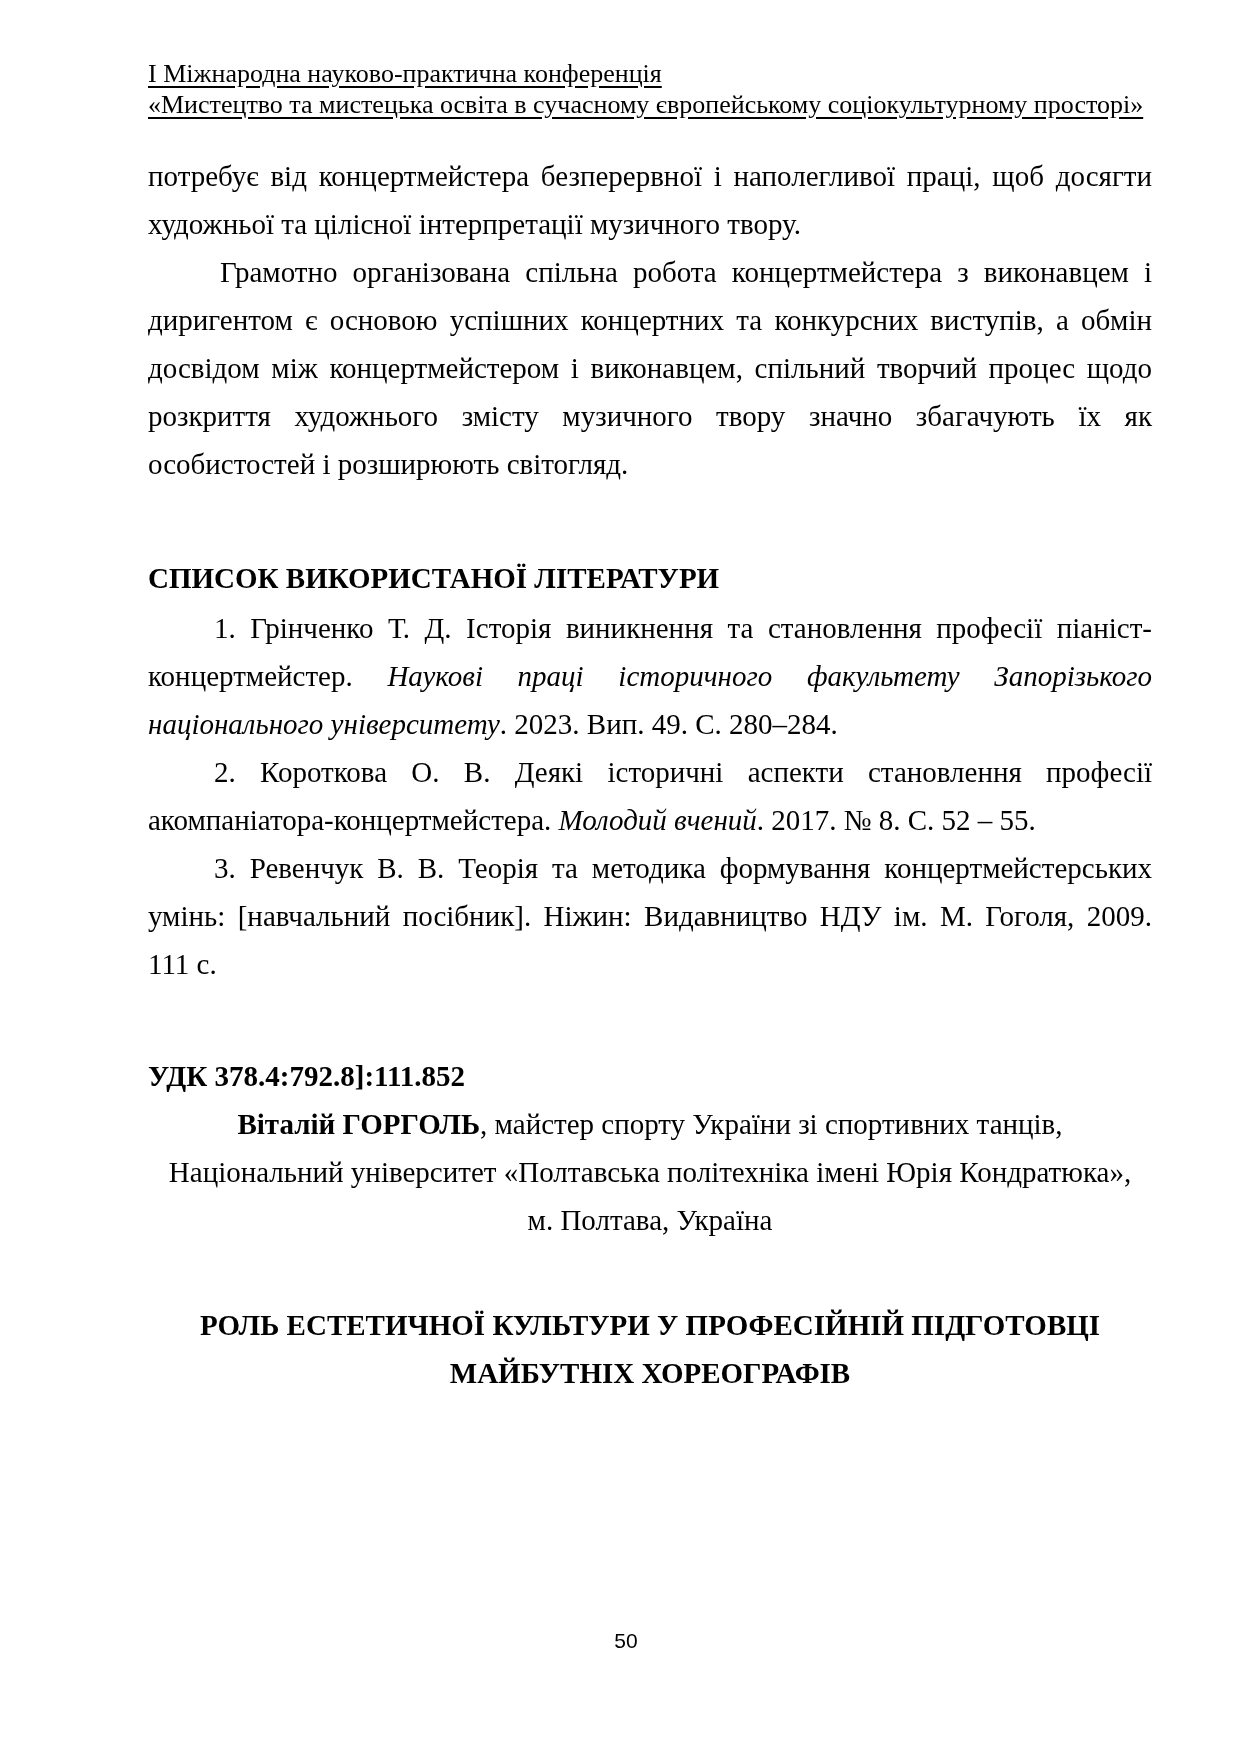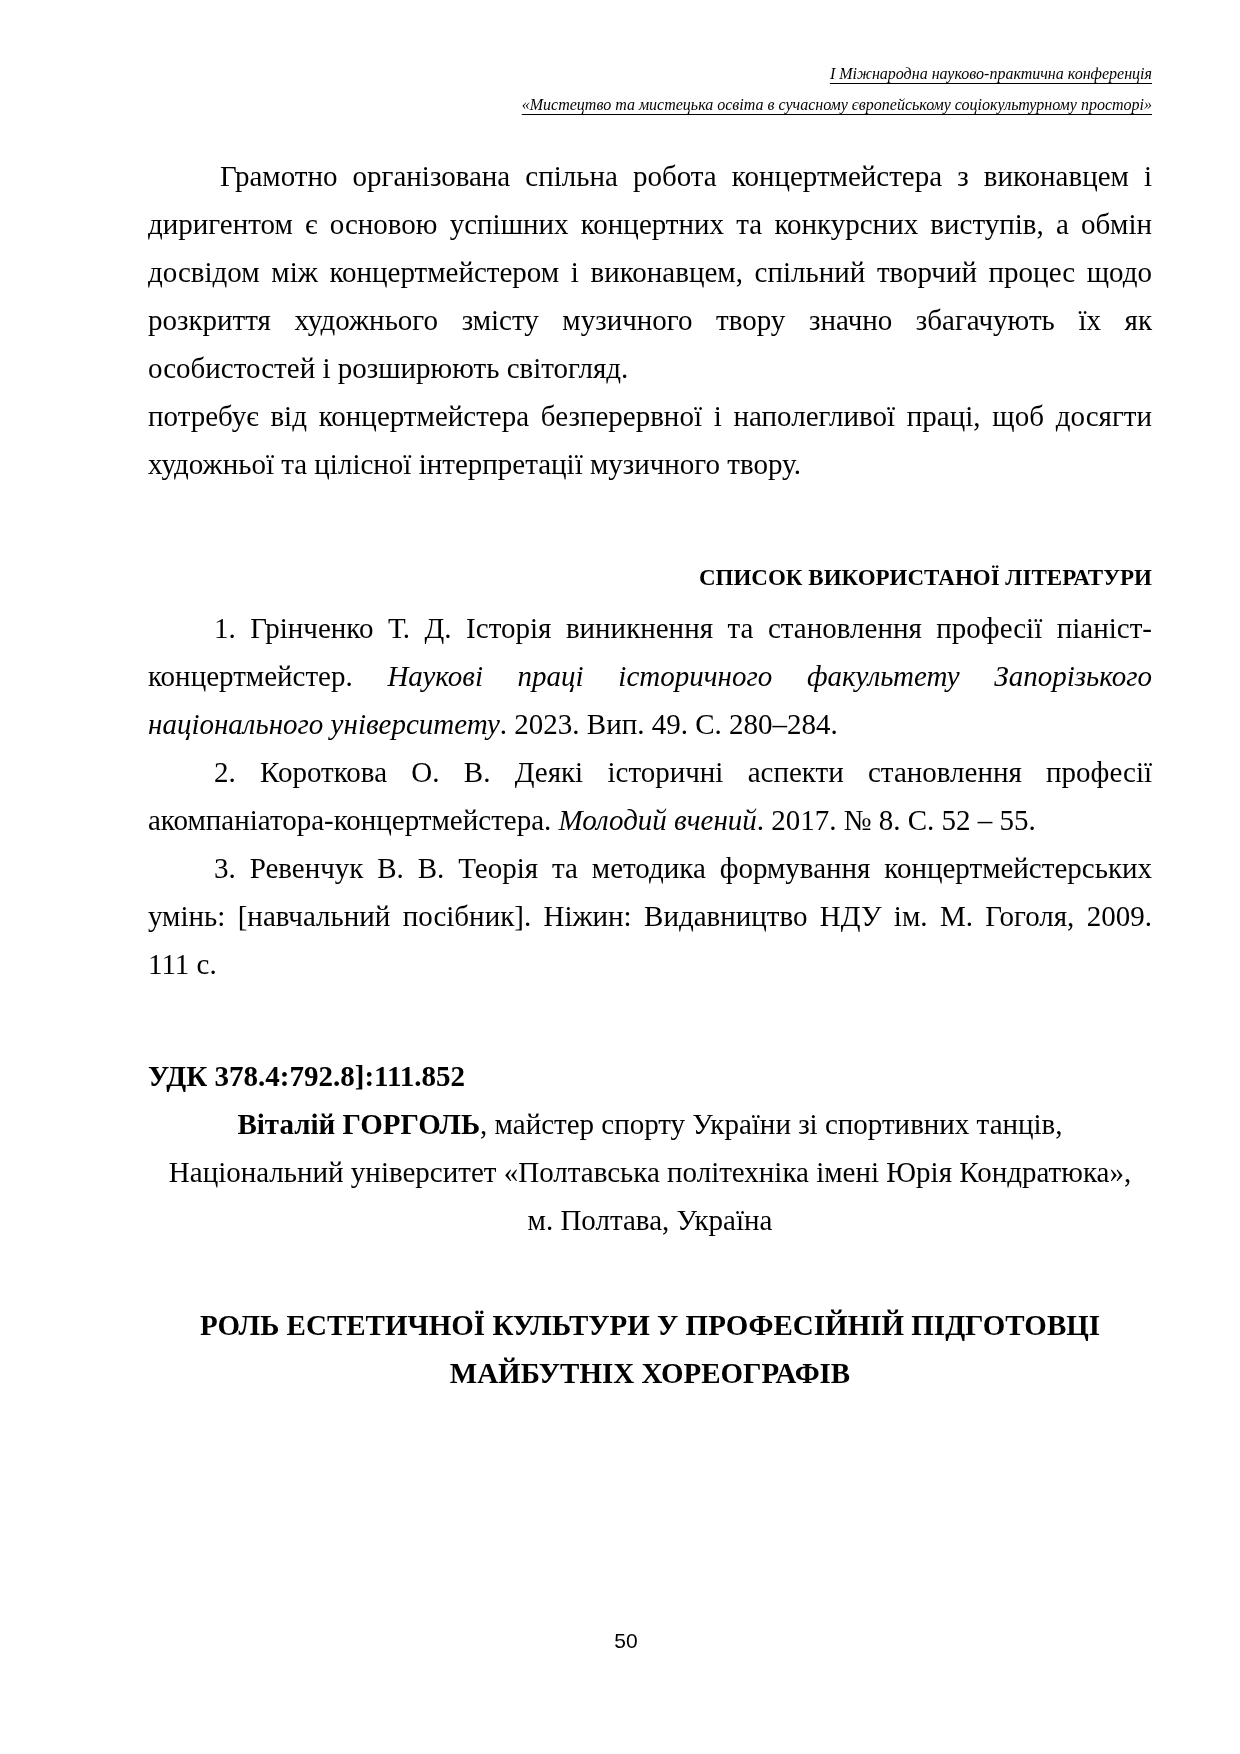--- a/index.html
+++ b/index.html
@@ -13,23 +13,22 @@
     height: 1754px;
     background: #ffffff;
     color: #000000;
     font-family: "Liberation Serif", "DejaVu Serif", serif;
     box-sizing: border-box;
     padding: 58px 88px 0 148px;
     overflow: hidden;
   }
   
   .conf-header {
-    text-align: right;
-    font-style: italic;
-    font-size: 16px;
+    text-align: left;
+    font-size: 26px;
     line-height: 31px;
   }
   .conf-header .hline {
     text-decoration: underline;
     text-underline-offset: 4px;
   }
   
   .content {
     margin-top: 32px;
     font-size: 29px;
@@ -37,23 +36,23 @@
   }
   .para {
     margin: 0;
     text-align: justify;
   }
   .para.indent {
     text-indent: 72px;
   }
   .lit-heading {
     margin-top: 66px;
-    text-align: right;
+    text-align: left;
     font-weight: bold;
-    font-size: 23px;
+    font-size: 29px;
     line-height: 48px;
   }
   .references {
     margin-top: 2px;
   }
   .reference {
     margin: 0;
     text-align: justify;
     text-indent: 66px;
   }
@@ -98,23 +97,23 @@
 
 <div class="page">
 
   <div class="conf-header">
     <div><span class="hline">І Міжнародна науково-практична конференція</span></div>
     <div><span class="hline">«Мистецтво та мистецька освіта в сучасному європейському соціокультурному просторі»</span></div>
   </div>
 
   <div class="content">
 
+    <p class="para">потребує від концертмейстера безперервної і наполегливої праці, щоб досягти художньої та цілісної інтерпретації музичного твору.</p>
+
     <p class="para indent">Грамотно організована спільна робота концертмейстера з виконавцем і диригентом є основою успішних концертних та конкурсних виступів, а обмін досвідом між концертмейстером і виконавцем, спільний творчий процес щодо розкриття художнього змісту музичного твору значно збагачують їх як особистостей і розширюють світогляд.</p>
-
-    <p class="para">потребує від концертмейстера безперервної і наполегливої праці, щоб досягти художньої та цілісної інтерпретації музичного твору.</p>
 
     <div class="lit-heading">СПИСОК ВИКОРИСТАНОЇ ЛІТЕРАТУРИ</div>
 
     <div class="references">
       <p class="reference"><span>1. Грінченко Т. Д. Історія виникнення та становлення професії піаніст-концертмейстер. </span><span class="src">Наукові праці історичного факультету Запорізького національного університету</span><span>. 2023. Вип. 49. С. 280–284.</span></p>
       <p class="reference"><span>2. Короткова О. В. Деякі історичні аспекти становлення професії акомпаніатора-концертмейстера. </span><span class="src">Молодий вчений</span><span>. 2017. № 8. С. 52 – 55.</span></p>
       <p class="reference"><span>3. Ревенчук В. В. Теорія та методика формування концертмейстерських умінь: [навчальний посібник]. Ніжин: Видавництво НДУ ім. М. Гоголя, 2009. 111 с.</span><span class="src"></span><span></span></p>
     </div>
 
     <div class="udc-line">УДК 378.4:792.8]:111.852</div>

